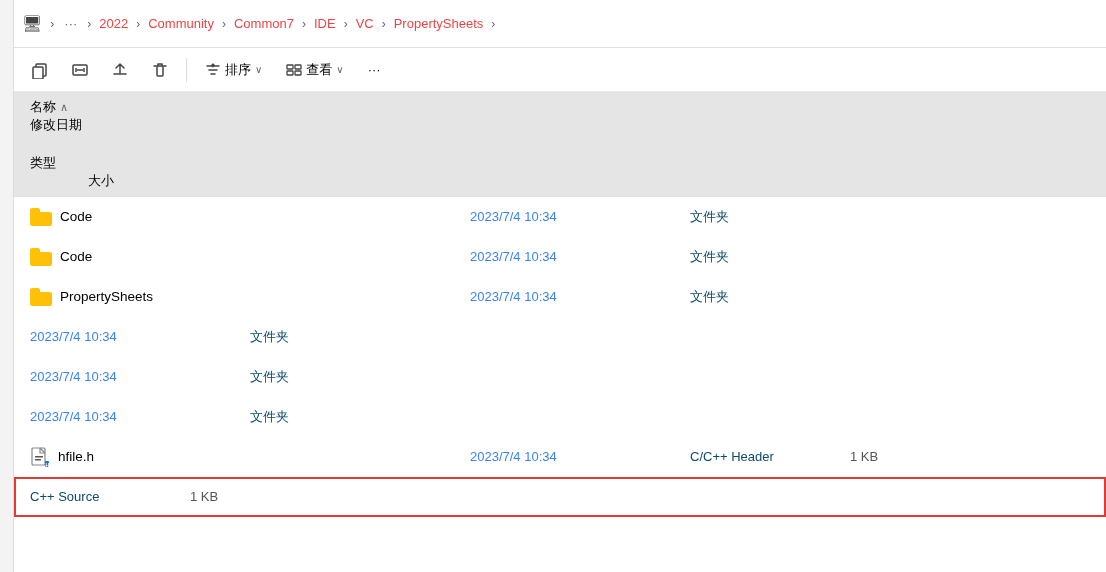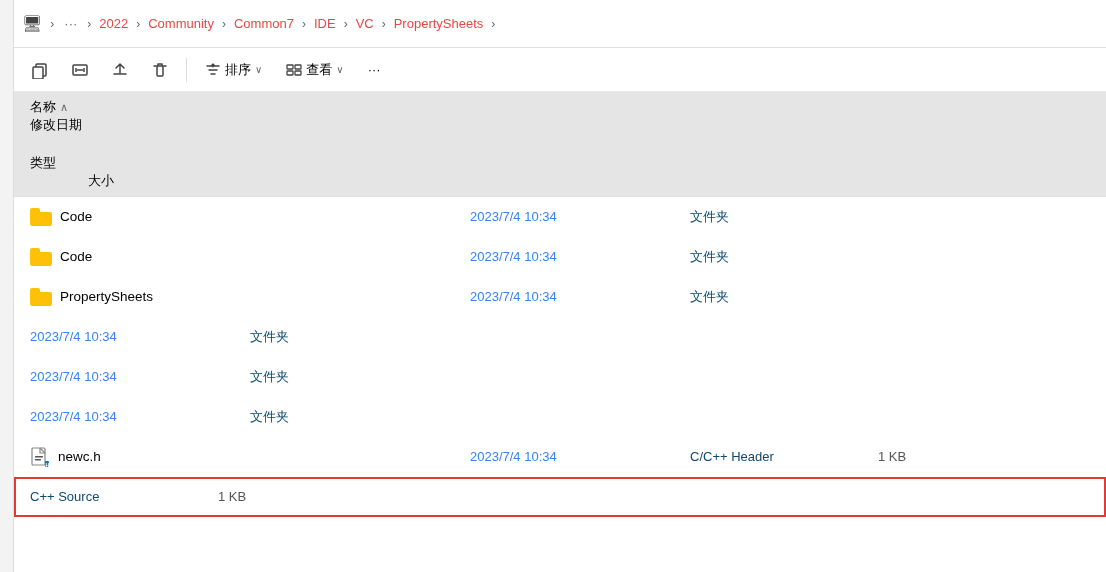--- a/index.html
+++ b/index.html
@@ -149,21 +149,21 @@
       font-size: 13px;
       color: #3b82f6;
     }
     .file-type {
       width: 160px;
       font-size: 13px;
       color: #0c4a6e;
     }
     .file-size {
       width: 100px;
-      text-align: center;
+      text-align: left;
       padding-right: 16px;
       font-size: 13px;
       color: #555;
     }
 
     
     .folder-icon {
       width: 22px;
       height: 18px;
       position: relative;
@@ -367,21 +367,21 @@
       <svg width="18" height="20" viewBox="0 0 18 20" fill="none">
         <rect x="1" y="1" width="13" height="17" rx="1" fill="white" stroke="#888" stroke-width="1.2"></rect>
         <path d="M9 1v5h5" fill="none" stroke="#888" stroke-width="1.2"></path>
         <path d="M9 1l5 5" stroke="#888" stroke-width="1.2"></path>
         <rect x="4" y="9" width="8" height="1.5" rx="0.5" fill="#555"></rect>
         <rect x="4" y="12" width="6" height="1.5" rx="0.5" fill="#555"></rect>
         <rect x="14" y="14" width="4" height="6" rx="1" fill="#0078d4"></rect>
         <text x="14.5" y="19.5" font-size="5" fill="white" font-family="Arial" font-weight="bold">H</text>
       </svg>
     </span>
-      <span>newc.h</span>
+      <span>hfile.h</span>
     </div>
     <div class="file-date">2023/7/4 10:34</div>
     <div class="file-type">C/C++ Header</div>
     <div class="file-size">1 KB</div>
   </div>
         <div class="file-row selected-red">
     <div class="file-type">C++ Source</div>
     <div class="file-size">1 KB</div>
   </div>
       </div>

